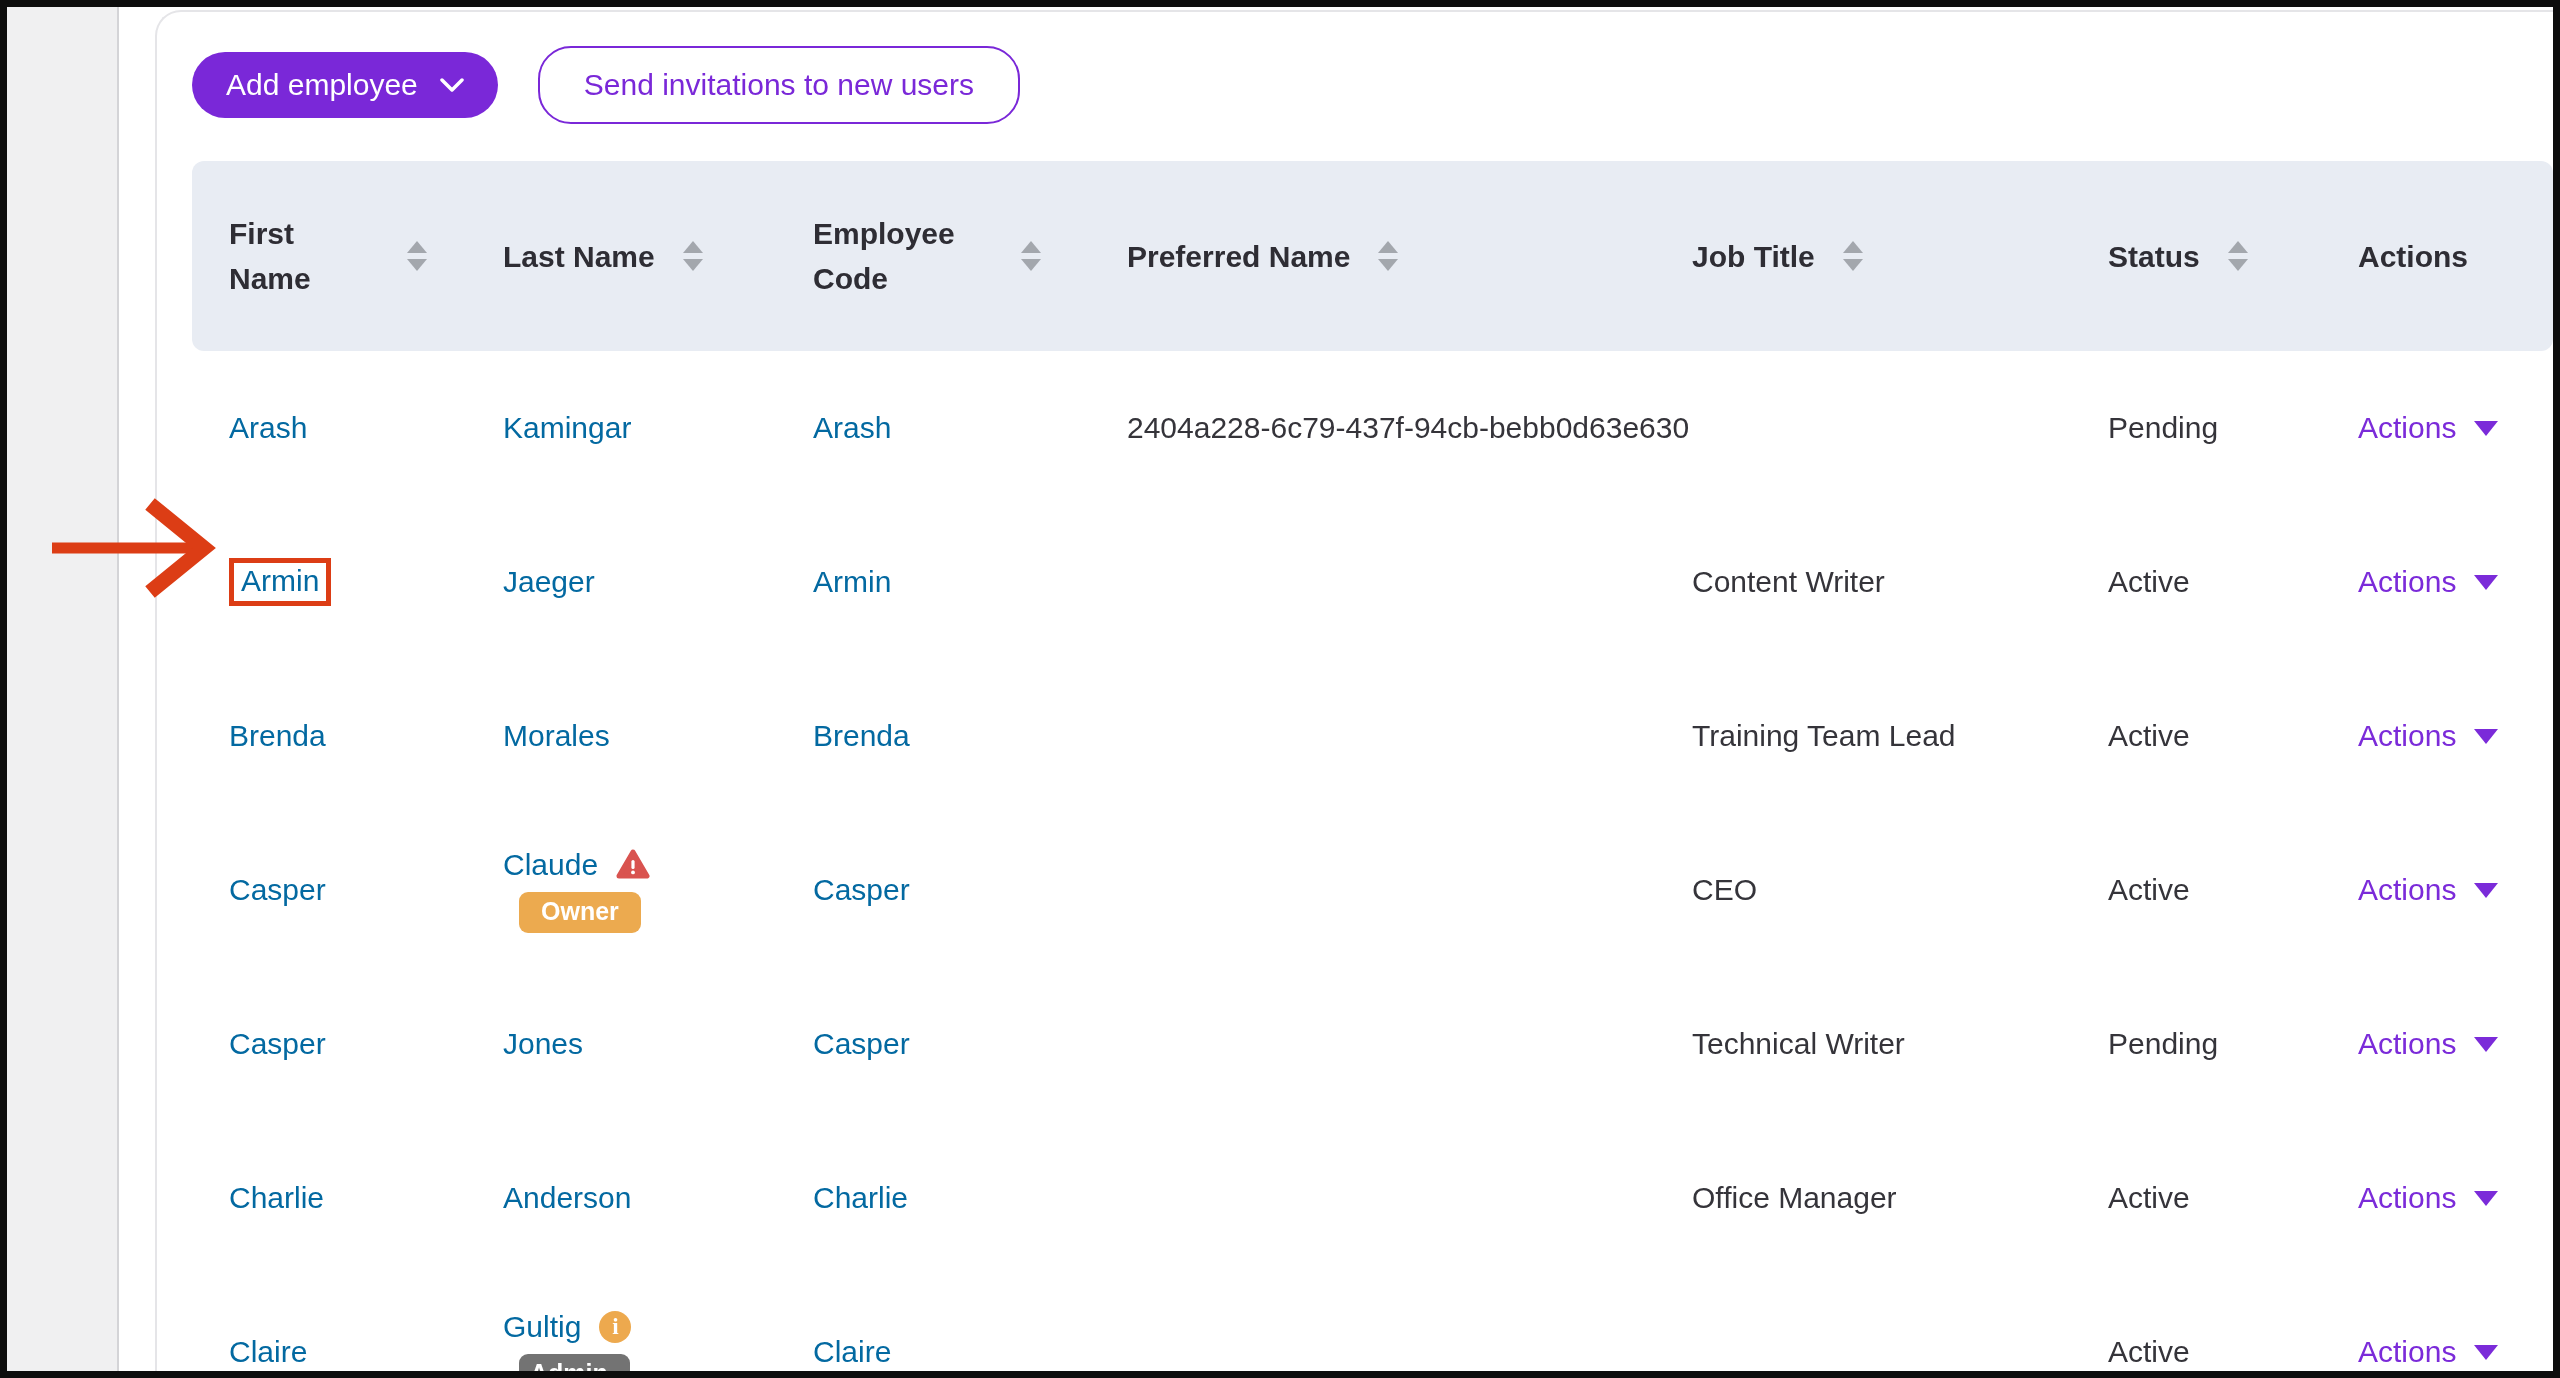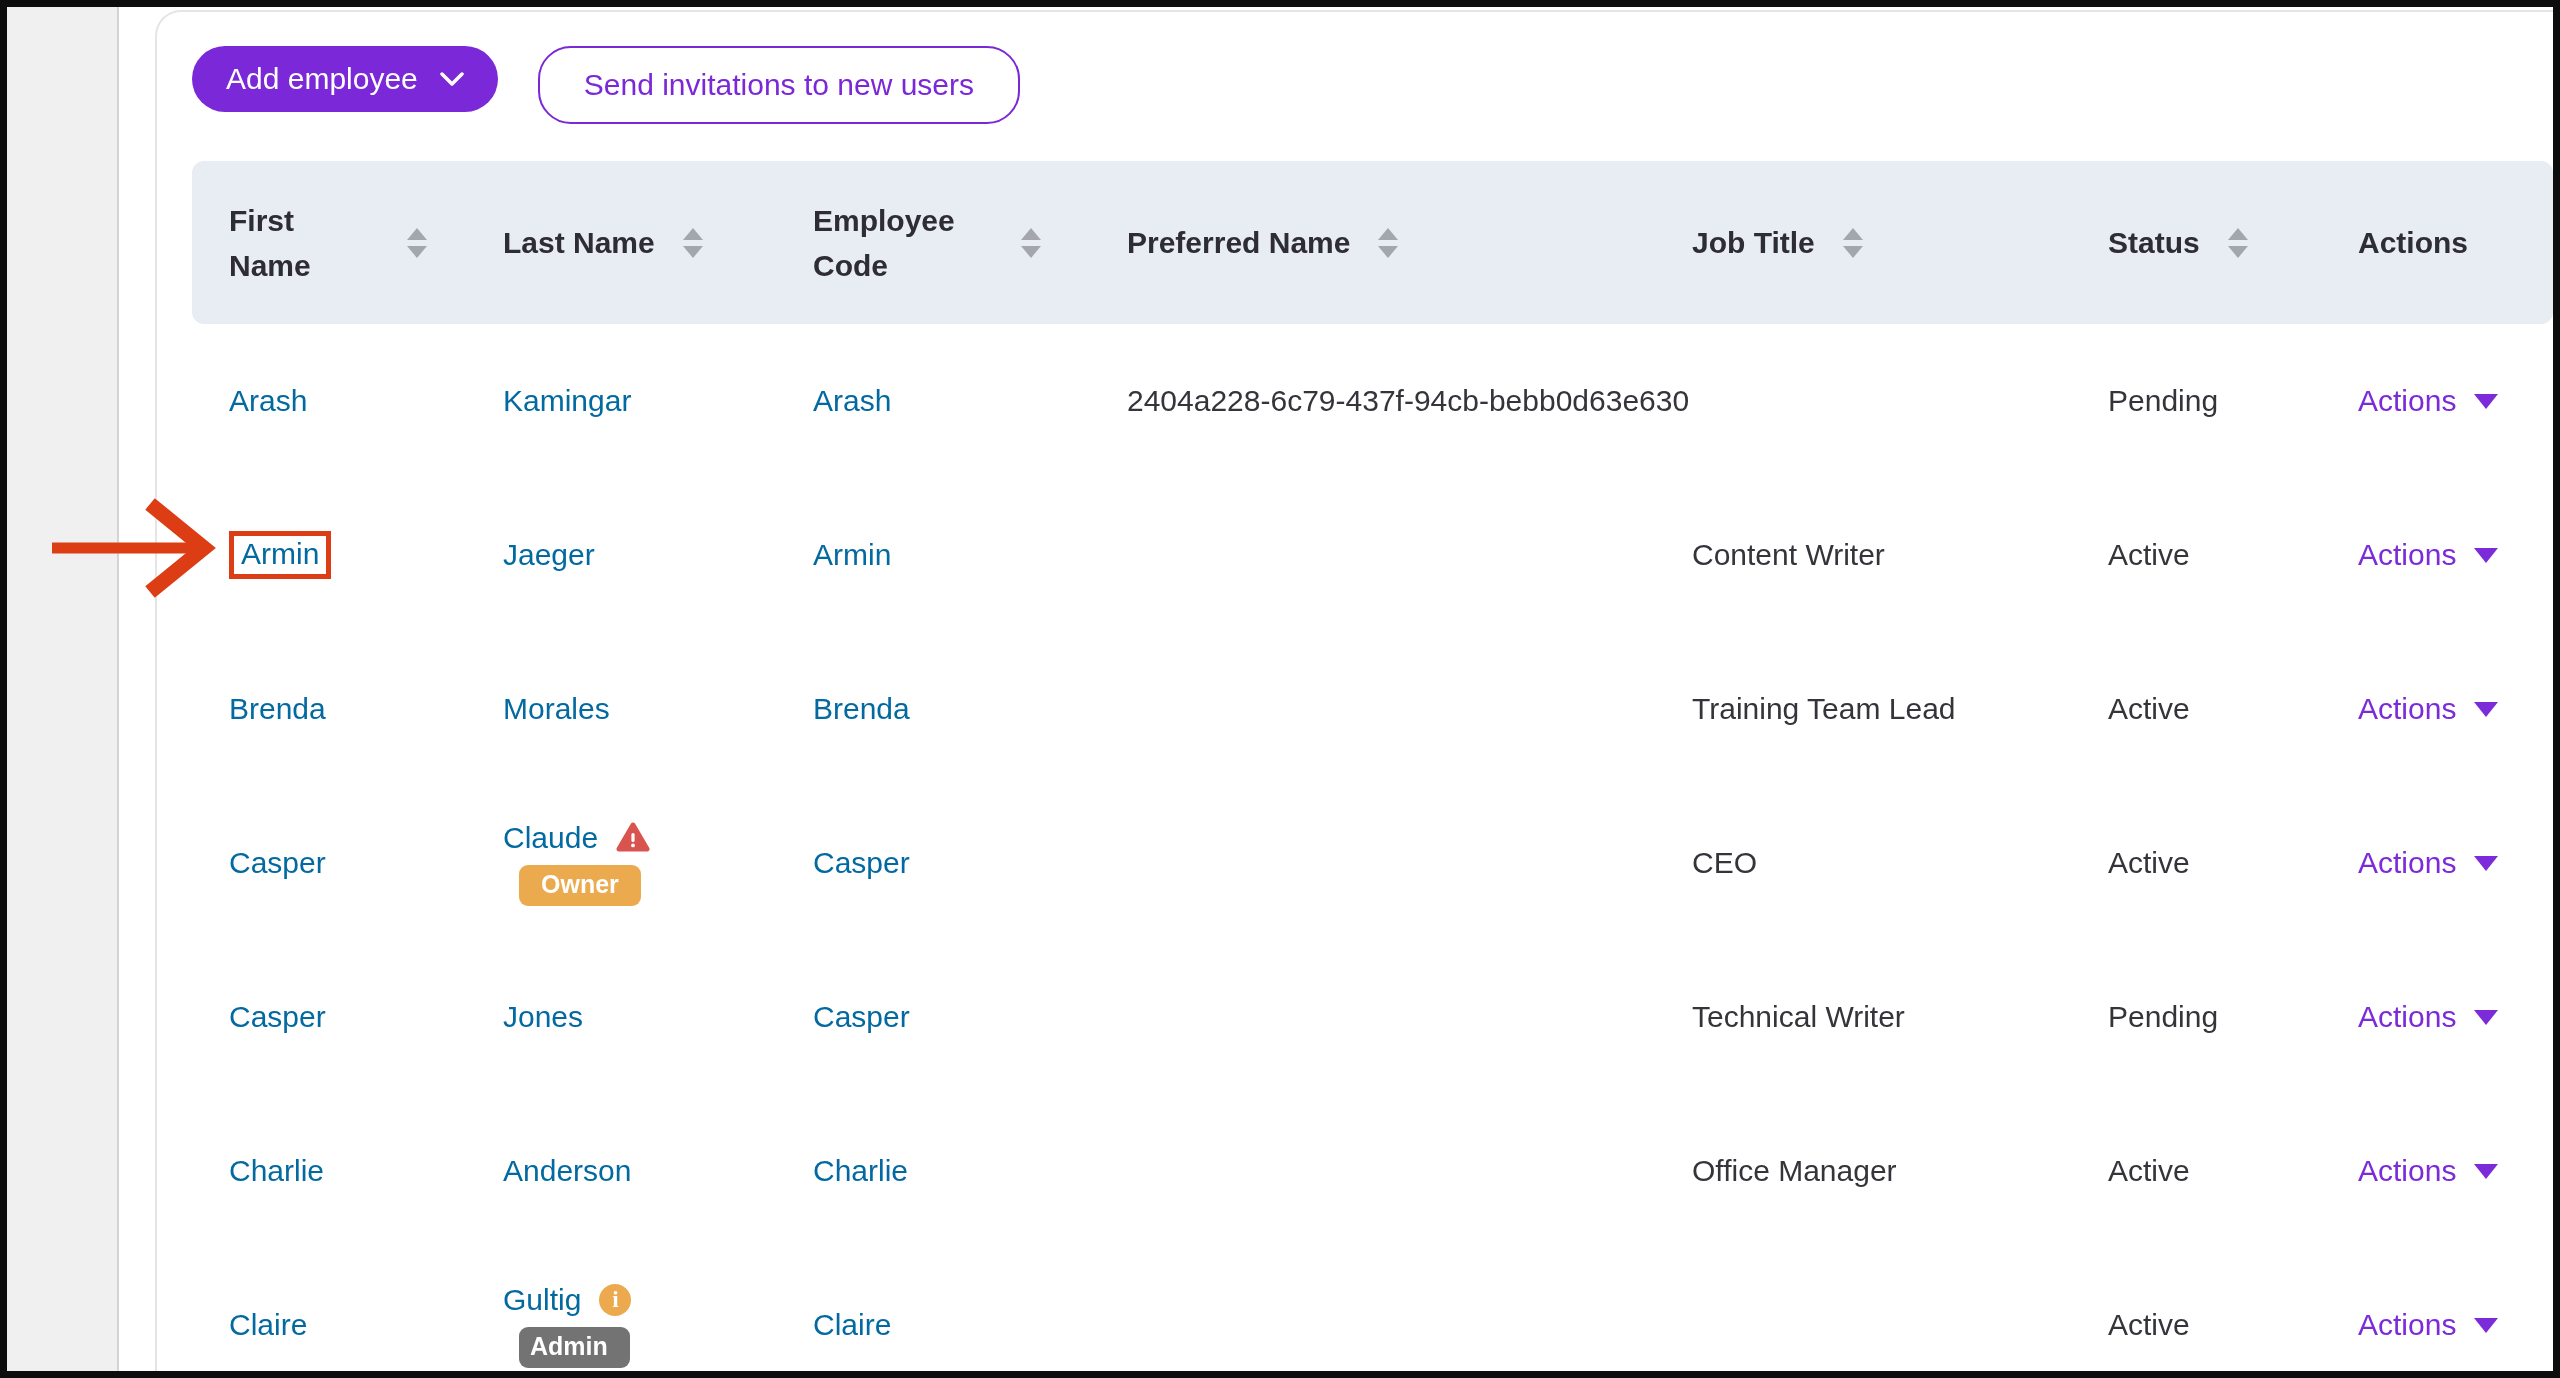--- a/index.html
+++ b/index.html
@@ -11,36 +11,36 @@
   
   .frame { position:absolute; inset:0; border:7px solid #0d0d0d; z-index:60; pointer-events:none; box-sizing:border-box; }
   
   .rail { position:absolute; left:7px; top:7px; bottom:7px; width:110px; background:#f0f0f1; border-right:2px solid #d4d4d7; z-index:1; }
   
   .card {
     position:absolute; left:155px; top:10px; right:7px; bottom:7px;
     background:#ffffff; border-top:2px solid #e5e5e8; border-left:2px solid #e5e5e8;
     border-radius:26px 0 0 0; box-sizing:border-box; z-index:2; overflow:hidden;
   }
-  .toolbar { display:flex; gap:40px; padding:34px 12px 0 35px; }
+  .toolbar { display:flex; align-items:center; gap:40px; padding:34px 12px 0 35px; }
   .btn-primary {
     height:66px; padding:0 34px; border:none; border-radius:33px;
     background:#7a28d8; color:#ffffff; font-size:30px; font-family:inherit;
     display:flex; align-items:center; gap:22px; cursor:pointer;
   }
   .btn-outline {
     height:78px; padding:0 44px; border-radius:33px; background:#ffffff;
     border:2px solid #7a28d8; color:#7a28d8; font-size:30px; font-family:inherit;
     display:flex; align-items:center; cursor:pointer; box-sizing:border-box;
   }
   .chev { width:24px; height:15px; display:inline-block; }
   
   .table { margin:37px 0 0 35px; width:2361px; }
   .thead {
-    background:#e8ecf3; border-radius:12px; height:163px;
+    background:#e8ecf3; border-radius:12px; height:190px;
     display:grid; grid-template-columns:274px 310px 314px 565px 416px 250px 1fr;
     align-items:center; padding-left:37px; box-sizing:border-box;
     font-weight:bold; font-size:30px; color:#2e2d34;
   }
   .th { display:flex; align-items:center; gap:28px; padding-right:16px; }
   .th .label { line-height:1.5; }
   .th:nth-child(1) .label { max-width:150px; }
   .th:nth-child(3) .label { max-width:180px; }
   .sort { display:flex; flex-direction:column; gap:6px; flex:0 0 auto; }
   .sort .up { width:0; height:0; border-left:10px solid transparent; border-right:10px solid transparent; border-bottom:12px solid #a3a7ad; }

